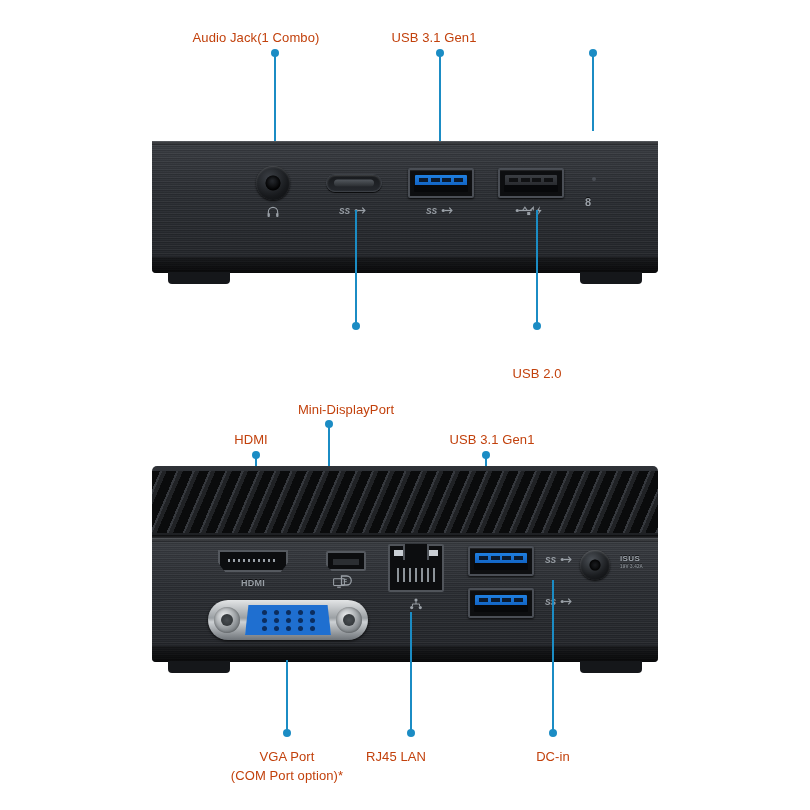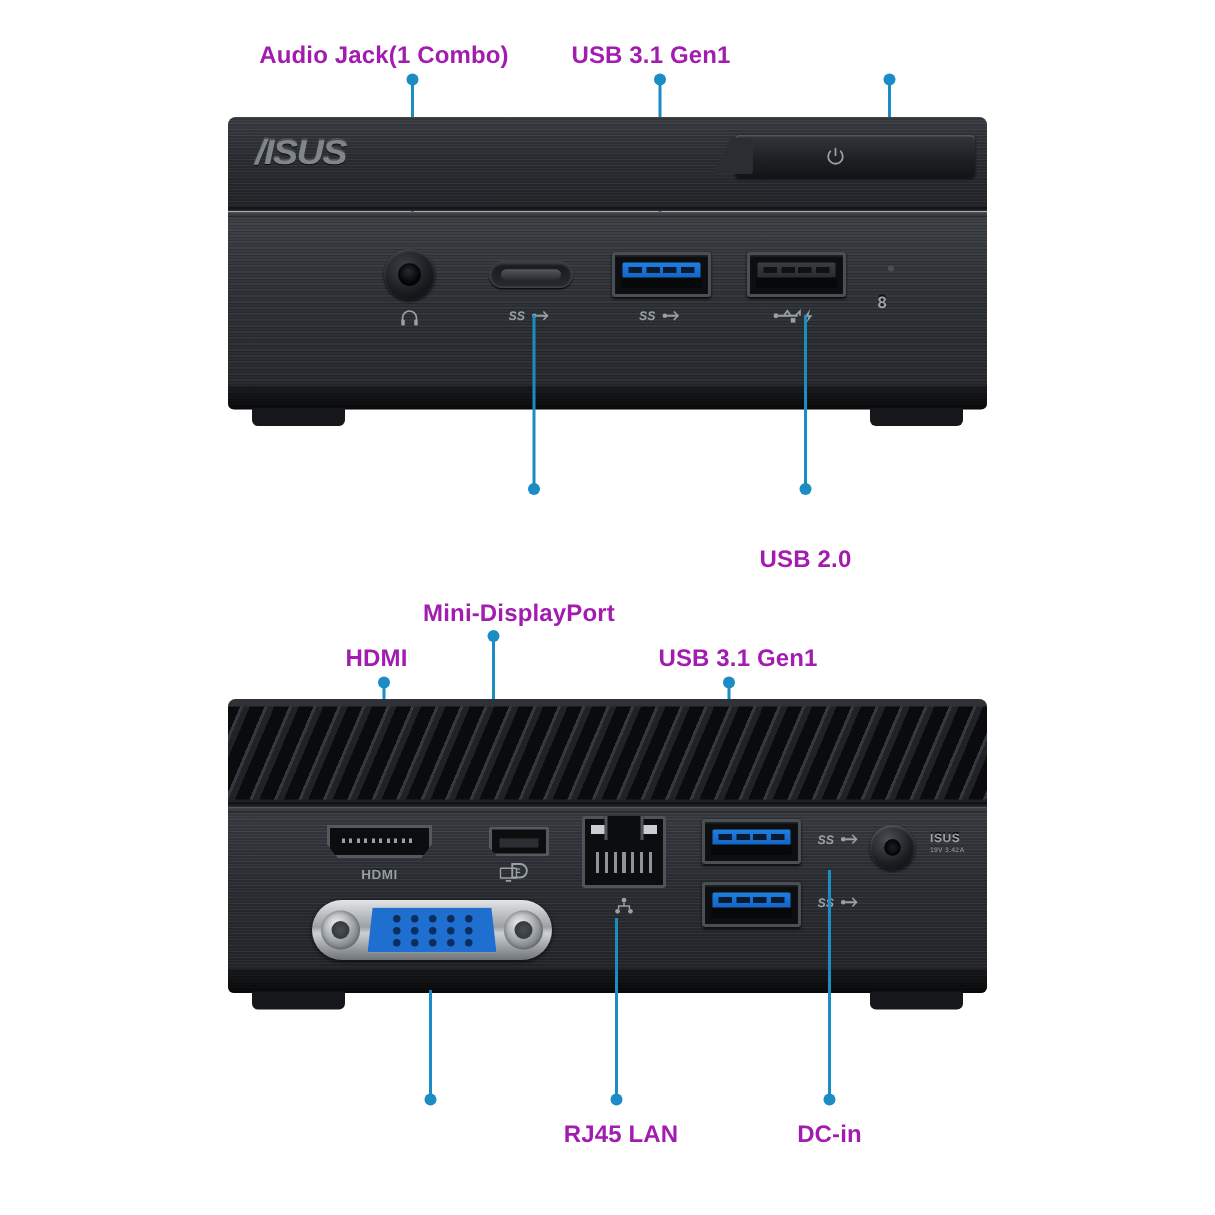--- a/index.html
+++ b/index.html
@@ -9,26 +9,25 @@
     font-family:"Liberation Sans","DejaVu Sans",sans-serif;
     color:#6d6e71;
     -webkit-font-smoothing:antialiased;
     overflow:hidden;
   }
   #stage{position:relative;width:810px;height:810px;}
 
   
   .label{
     position:absolute;
-    font-size:16px;
-    color:#a21caf;
+    font-size:13px;
+    color:#c2410c;
     white-space:nowrap;
     letter-spacing:.1px;
     line-height:19px;
-    font-weight:bold;
   }
   .label.ctr{transform:translateX(-50%);text-align:center;}
   .label .l2{display:block;}
 
   
   .leader{position:absolute;background:#1b8cc4;width:2px;}
   .dot{
     position:absolute;width:8px;height:8px;border-radius:50%;
     background:#1b8cc4;transform:translate(-50%,-50%);
   }
@@ -351,32 +350,20 @@
   <div class="leader" style="left:274px;top:53px;height:115px;"></div>
 
   <div class="dot" style="left:440px;top:53px;"></div>
   <div class="leader" style="left:439px;top:53px;height:120px;"></div>
 
   <div class="dot" style="left:593px;top:53px;"></div>
   <div class="leader" style="left:592px;top:53px;height:78px;"></div>
 
   <div class="chassis" id="front-unit">
 
-    <div class="brushed" id="front-top">
-      <div id="asus-logo">/ISUS</div>
-
-      <div id="power-btn">
-        <span id="power-glyph">
-          <svg viewBox="0 0 24 24" width="13" height="13" fill="none" stroke="#9aa0a7" stroke-width="2.2" stroke-linecap="round">
-            <path d="M12 3 V11"></path>
-            <path d="M5.6 6.2 A9 9 0 1 0 18.4 6.2"></path>
-          </svg>
-        </span>
-      </div>
-    </div>
 
     <div class="brushed" id="front-face">
 
       <div id="audio-jack"></div>
       <span class="ss-glyph" style="left:121px;top:64px;">
         <svg viewBox="0 0 24 24" width="14" height="14" fill="none" stroke="#9aa0a7" stroke-width="1.9" stroke-linecap="round">
           <path d="M4 14 V12 A8 8 0 0 1 20 12 V14"></path>
           <rect x="2.6" y="13.6" width="4" height="7" rx="1.6" fill="#9aa0a7" stroke="none"></rect>
           <rect x="17.4" y="13.6" width="4" height="7" rx="1.6" fill="#9aa0a7" stroke="none"></rect>
         </svg>
@@ -593,20 +580,24 @@
 
   <div class="leader" style="left:286px;top:660px;height:72px;"></div>
   <div class="dot" style="left:287px;top:733px;"></div>
 
   <div class="leader" style="left:410px;top:612px;height:120px;"></div>
   <div class="dot" style="left:411px;top:733px;"></div>
 
   <div class="leader" style="left:552px;top:580px;height:152px;"></div>
   <div class="dot" style="left:553px;top:733px;"></div>
 
-  <div class="label ctr" style="left:414px;top:747px;">
+  <div class="label ctr" style="left:287px;top:747px;">
+    <span>VGA Port</span>
+    <span class="l2">(COM Port option)*</span>
+  </div>
+  <div class="label ctr" style="left:396px;top:747px;">
     <span>RJ45 LAN</span>
   </div>
   <div class="label ctr" style="left:553px;top:747px;">
     <span>DC-in</span>
   </div>
 
 </div>
 
 </body></html>

